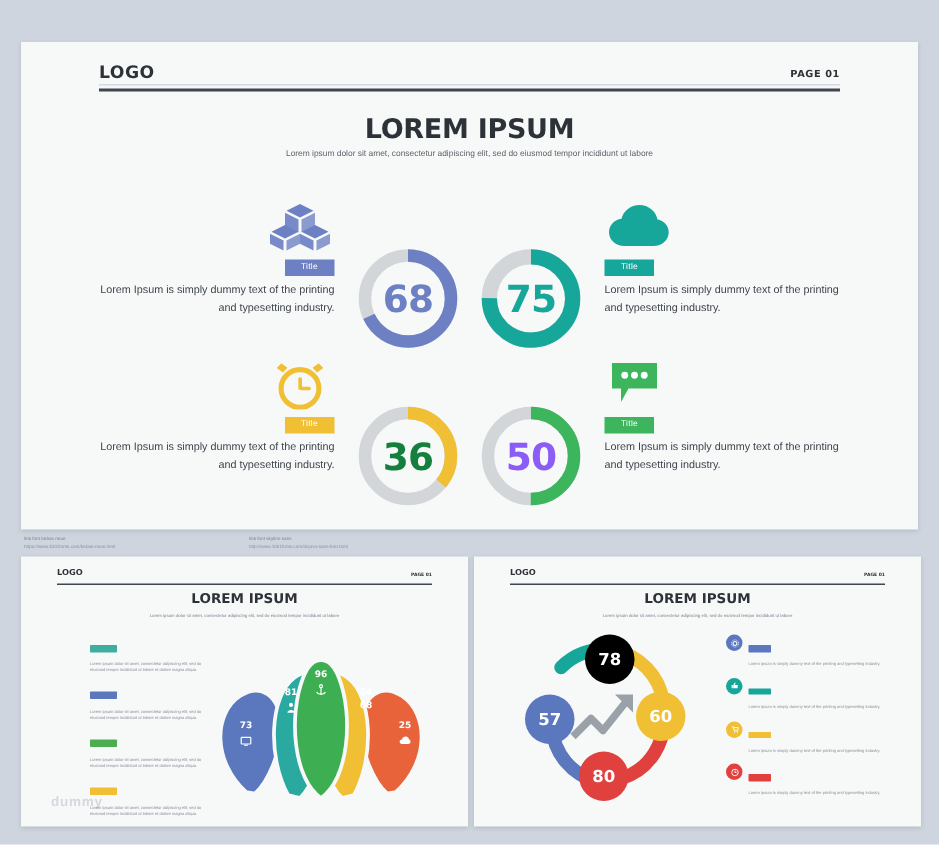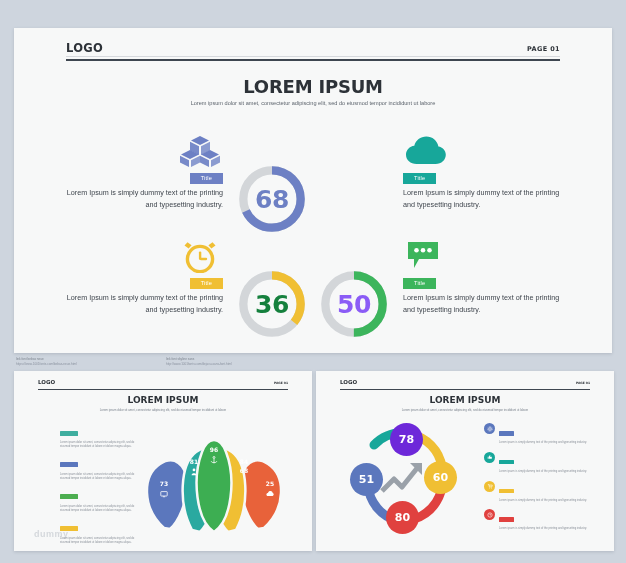--- a/index.html
+++ b/index.html
@@ -322,20 +322,27 @@
   <div class="quad q-tr">
     <div class="txt-block txt-left">
       <span class="badge" style="background:#17a79a">Title</span>
       <div class="para">Lorem Ipsum is simply dummy text of the printing and typesetting industry.</div>
     </div>
     <div class="icon-box ic-left">
       <svg viewBox="0 0 42 34">
         <path fill="#17a79a" d="M11.5 30 C5.5 30 1 26 1 20.8 C1 16.2 4.6 12.3 9.3 11.8 C10.6 6.5 15.5 2.6 21.3 2.6 C27.3 2.6 32.3 6.8 33.4 12.4 C37.5 13 40.8 16.5 40.8 20.8 C40.8 25.9 36.4 30 30.6 30 Z"></path>
       </svg>
     </div>
+    <div class="donut d-left">
+      <svg viewBox="0 0 80 80">
+        <circle cx="40" cy="40" r="30" fill="none" stroke="#d3d6d9" stroke-width="11"></circle>
+        <circle cx="40" cy="40" r="30" fill="none" stroke="#17a79a" stroke-width="11" stroke-dasharray="141.4 47.1" stroke-dashoffset="0"></circle>
+      </svg>
+      <div class="donut-val" style="color:#17a79a">75</div>
+    </div>
   </div>
 
   <div class="quad q-bl">
     <div class="txt-block txt-right">
       <span class="badge" style="background:#f0bf33">Title</span>
       <div class="para">Lorem Ipsum is simply dummy text of the printing and typesetting industry.</div>
     </div>
     <div class="icon-box ic-right">
       <svg viewBox="0 0 42 34">
         <g fill="#f0bf33">
@@ -492,24 +499,24 @@
     <svg viewBox="0 0 136 120">
       <g fill="none" stroke-width="9" stroke-linecap="round">
         <path d="M36 26 A40 40 0 0 1 68 14" stroke="#17a79a"></path>
         <path d="M72 15 A40 40 0 0 1 104 48" stroke="#f0bf33"></path>
         <path d="M104 56 A40 40 0 0 1 76 100" stroke="#e0413f"></path>
         <path d="M60 102 A40 40 0 0 1 30 66" stroke="#5b77bd"></path>
       </g>
       <path d="M44 72 L56 60 L64 68 L80 48" fill="none" stroke="#9aa1a9" stroke-width="5" stroke-linejoin="round"></path>
       <path d="M72 44 L84 44 L84 56 Z" fill="#9aa1a9"></path>
     </svg>
-    <div class="cyc-node" style="left:52px; top:4px; width:33px; height:33px; background:#6d28d9;">78</div>
+    <div class="cyc-node" style="left:52px; top:4px; width:33px; height:33px; background:#000000;">78</div>
     <div class="cyc-node" style="left:86px; top:42px; width:33px; height:33px; background:#f0bf33;">60</div>
     <div class="cyc-node" style="left:48px; top:82px; width:33px; height:33px; background:#e0413f;">80</div>
-    <div class="cyc-node" style="left:12px; top:44px; width:33px; height:33px; background:#5b77bd;">51</div>
+    <div class="cyc-node" style="left:12px; top:44px; width:33px; height:33px; background:#5b77bd;">57</div>
   </div>
 
   <div class="tr-list">
     <div class="tr-item">
       <div class="tr-circ" style="background:#5b77bd">
         <svg viewBox="0 0 10 10">
             <circle cx="5" cy="5" r="2.2" fill="none" stroke="#fff" stroke-width="1.2"></circle>
             <circle cx="5" cy="5" r="4" fill="none" stroke="#fff" stroke-width="0.8" stroke-dasharray="1.5 1"></circle>
           </svg>
       </div>

